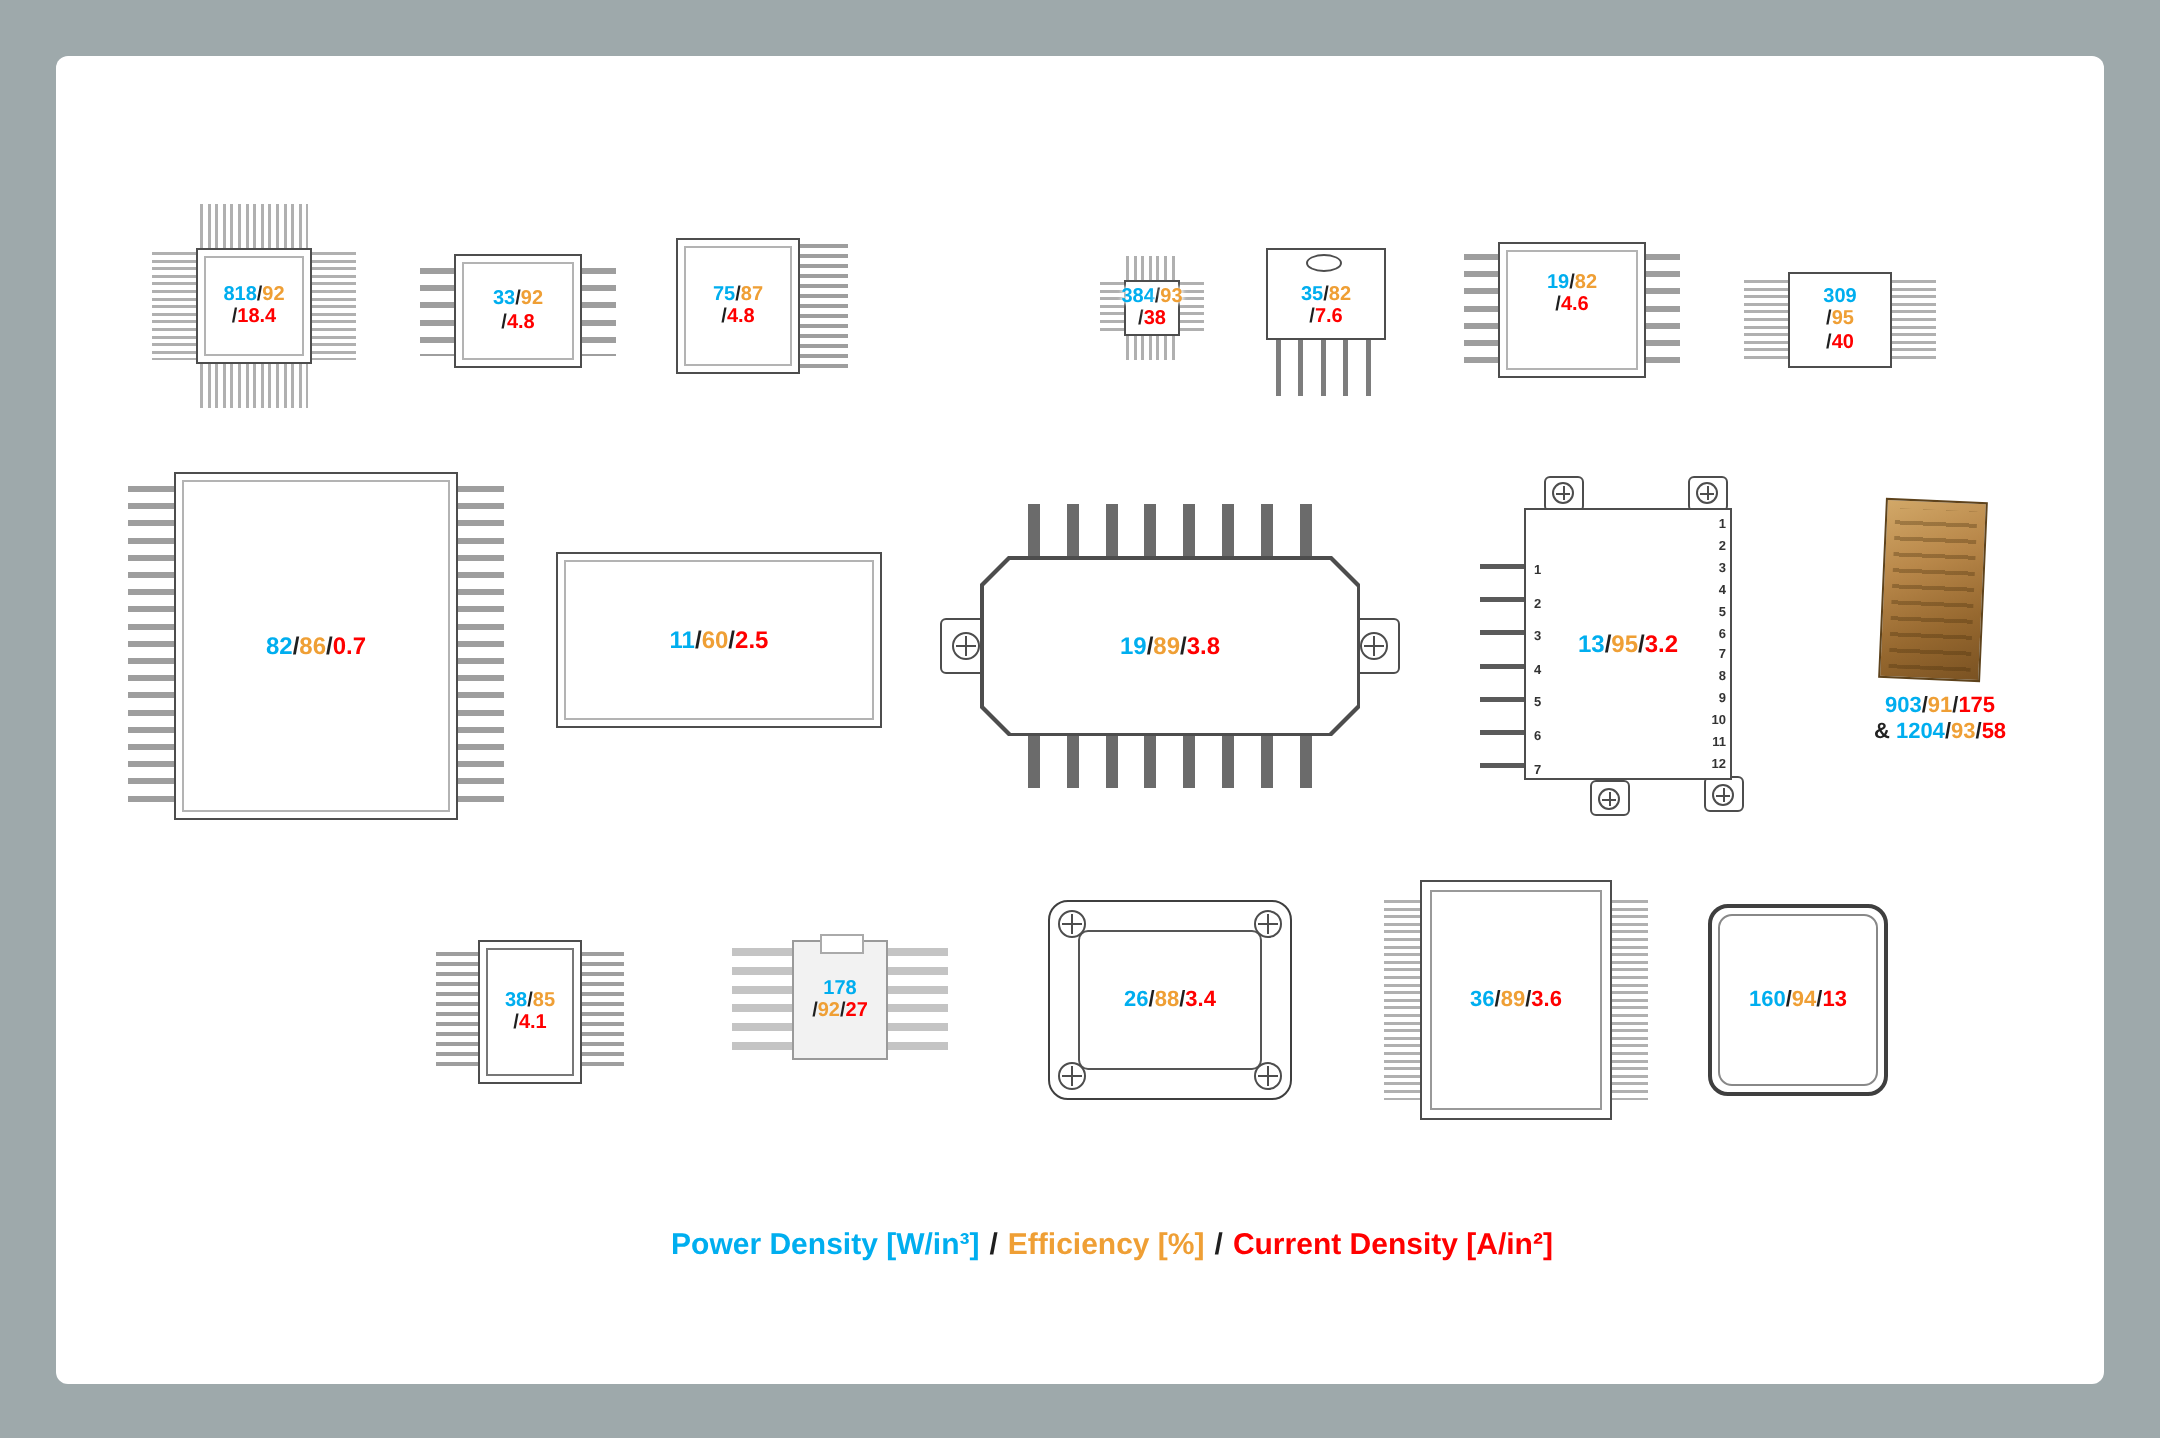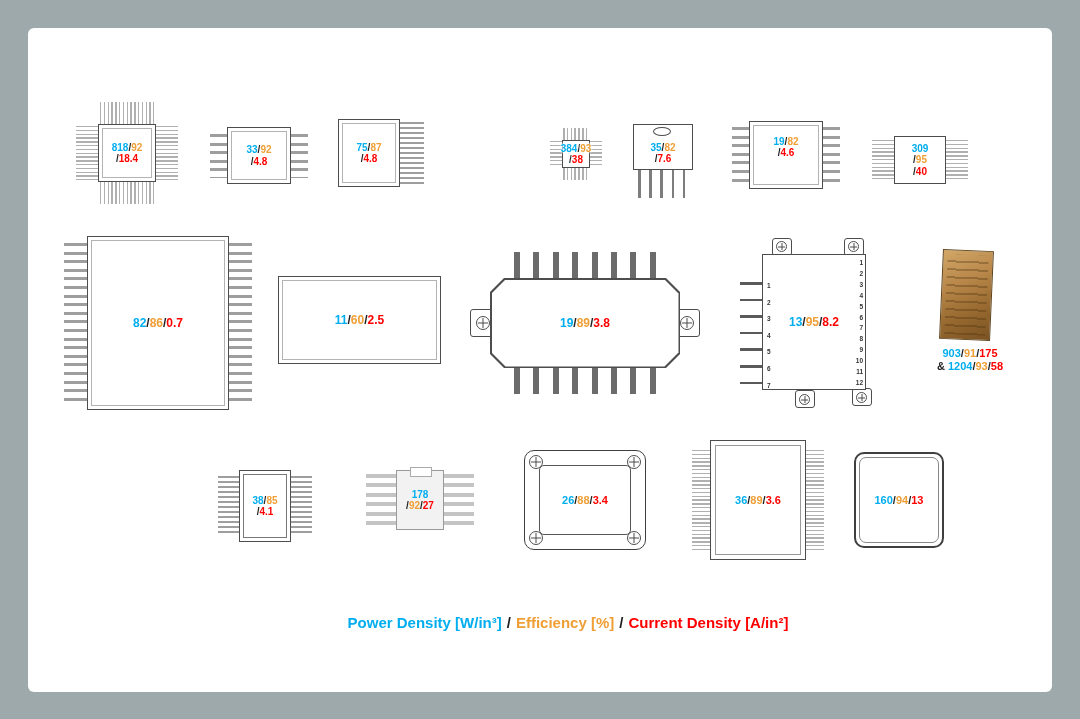--- a/index.html
+++ b/index.html
@@ -31,21 +31,21 @@
 .screw::after{content:"";position:absolute;top:50%;left:10%;right:10%;height:1px;transform:translateY(-50%);background:#4d4d4d}
 .oval{position:absolute;border:1.2px solid #4d4d4d;border-radius:50%;background:#fff;z-index:2}
 .tab{position:absolute;background:#fff;border:1.5px solid #4d4d4d;border-radius:3px;z-index:0}
 .cham{position:absolute;clip-path:polygon(14px 0,calc(100% - 14px) 0,100% 14px,100% calc(100% - 14px),calc(100% - 14px) 100%,14px 100%,0 calc(100% - 14px),0 14px);background:#4d4d4d;z-index:1}
 .chamIn{position:absolute;inset:1.5px;clip-path:inherit;background:#fff}
 .pcb{position:absolute;background:linear-gradient(155deg,#d2a868 0%,#b9884a 35%,#96682f 70%,#7a5222 100%);border:1px solid #5e431c;transform:rotate(2.5deg)}
 .pcb::before{content:"";position:absolute;inset:4px;background:repeating-linear-gradient(0deg,rgba(70,45,10,.32) 0 2px,transparent 2px 8px)}
 .blk{position:absolute;background:#1c1c1c;z-index:3}
 .numcol{position:absolute;font-weight:700;color:#333;white-space:pre-line;z-index:4}
 .pinnums{position:absolute;font-size:7px;font-weight:700;color:#222;text-align:center;word-spacing:3px;z-index:4}
-.legend{position:absolute;left:190px;top:586px;width:700px;text-align:center;font-size:15px;font-weight:700}
+.legend{position:absolute;left:178px;top:586px;width:700px;text-align:center;font-size:15px;font-weight:700}
 .sp{margin:0 5px}
 .band{position:absolute;background:#fff;border:1px solid #777;z-index:2}
 </style>
 </head>
 <body>
 
 <div class="canvas">
 
   <div class="comp" style="left:48px;top:74px;width:102px;height:102px">
     <div class="abs lvx" style="left:24px;top:0;width:54px;height:22px"></div>
@@ -189,21 +189,21 @@
 4
 5
 6
 7
 8
 9
 10
 11
 12</div>
     <div class="lbl s12" style="left:28px;top:20px;width:104px;height:136px">
-      <div><span class="p">13</span><span class="s">/</span><span class="e">95</span><span class="s">/</span><span class="c">8.2</span></div>
+      <div><span class="p">13</span><span class="s">/</span><span class="e">95</span><span class="s">/</span><span class="c">3.2</span></div>
     </div>
   </div>
 
   <div class="comp" style="left:910px;top:220px;width:58px;height:96px">
     <div class="pcb" style="left:3px;top:2px;width:51px;height:90px"></div>
   </div>
   <div class="lbl s11" style="left:868px;top:316px;width:148px;height:32px">
     <div><span class="p">903</span><span class="s">/</span><span class="e">91</span><span class="s">/</span><span class="c">175</span></div>
     <div><span class="k">&amp;</span>&nbsp;<span class="p">1204</span><span class="s">/</span><span class="e">93</span><span class="s">/</span><span class="c">58</span></div>
   </div>

